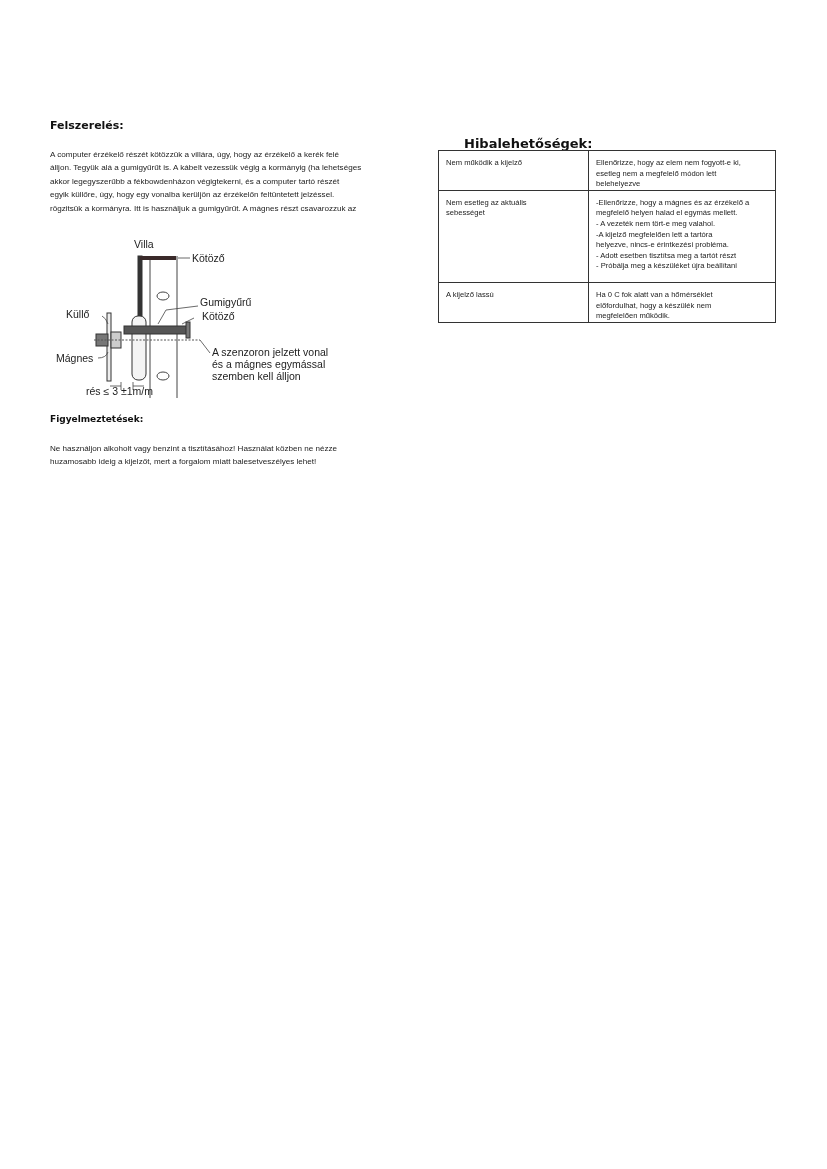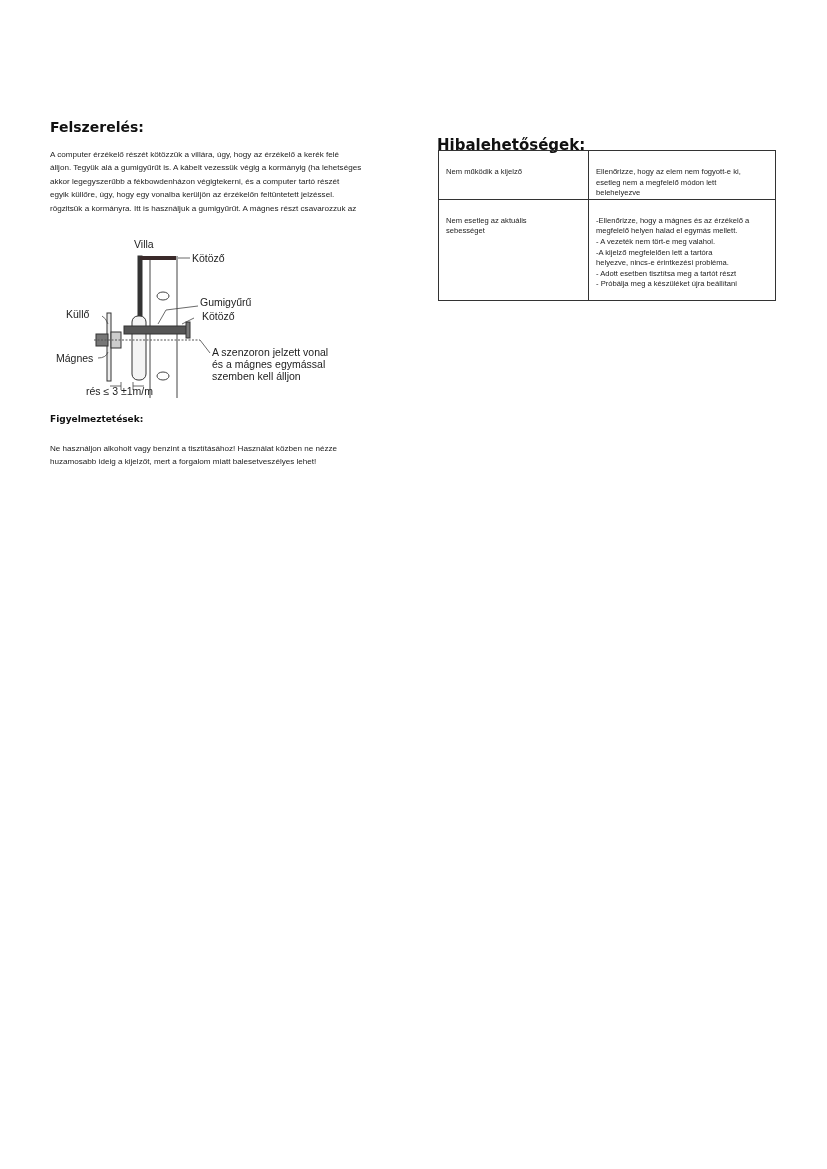--- a/index.html
+++ b/index.html
@@ -1,30 +1,30 @@
 <!DOCTYPE html>
 <html><head>
 <meta charset="utf-8">
 <style>
   html, body { margin: 0; padding: 0; background: #ffffff; }
   body { width: 827px; height: 1169px; position: relative; overflow: hidden;
          font-family: "Liberation Sans", sans-serif; color: #1a1a1a; }
   .abs { position: absolute; }
-  .h-title { font-family: "DejaVu Sans", sans-serif; font-weight: bold; font-size: 14px; color: #111; }
+  .h-title { font-family: "DejaVu Sans", sans-serif; font-weight: bold; font-size: 11px; color: #111; }
   .para { font-family: "Liberation Sans", sans-serif; font-size: 8.1px; line-height: 13.4px; color: #222; }
   .para div { white-space: nowrap; }
   #sec1-title { left: 50px; top: 119px; }
   #sec1-body { left: 50px; top: 148px; width: 350px; }
   #figure { left: 50px; top: 228px; width: 310px; height: 172px; }
   #sec2-title { left: 50px; top: 414px; font-size: 9px; }
   #sec2-body { left: 50px; top: 442px; width: 340px; }
-  #sec3-title { left: 437px; top: 136px; font-size: 15px; }
+  #sec3-title { left: 464px; top: 136px; font-size: 13px; }
   table.trouble { position: absolute; left: 438px; top: 150px; width: 338px; border-collapse: collapse;
                   font-family: "Liberation Sans", sans-serif; font-size: 7.6px; line-height: 10.6px; color: #222; }
-  table.trouble td { border: 1px solid #333; vertical-align: top; padding: 16px 6px 0 7px; }
+  table.trouble td { border: 1px solid #333; vertical-align: top; padding: 7px 6px 0 7px; }
   table.trouble td.c1 { width: 136px; }
   .fig-label { font-family: "Liberation Sans", sans-serif; font-size: 10.5px; fill: #222; }
 </style>
 </head>
 <body>
 
 <div id="sec1-title" class="abs h-title">Felszerelés:</div>
 <div id="sec1-body" class="abs para">
   <div>A computer érzékelő részét kötözzük a villára, úgy, hogy az érzékelő a kerék felé</div>
   <div>álljon. Tegyük alá a gumigyűrűt is. A kábelt vezessük végig a kormányig (ha lehetséges</div>
@@ -114,14 +114,24 @@
           <div>-Ellenőrizze, hogy a mágnes és az érzékelő a</div>
           <div>megfelelő helyen halad el  egymás mellett.</div>
           <div>- A vezeték nem tört-e meg valahol.</div>
           <div>-A kijelző megfelelően lett a tartóra</div>
           <div>helyezve, nincs-e érintkezési probléma.</div>
           <div>- Adott esetben tisztítsa meg a tartót részt</div>
           <div>- Próbálja meg a készüléket újra beállítani</div>
           <div style="height: 10px;"></div>
         </td>
       </tr>
+      <tr>
+        <td class="c1">
+          <div>A kijelző lassú</div>
+        </td>
+        <td>
+          <div>Ha 0 C fok alatt van a hőmérséklet</div>
+          <div>előfordulhat, hogy a készülék nem</div>
+          <div>megfelelően működik.</div>
+        </td>
+      </tr>
     </tbody>
 </table>
 
 </body></html>

